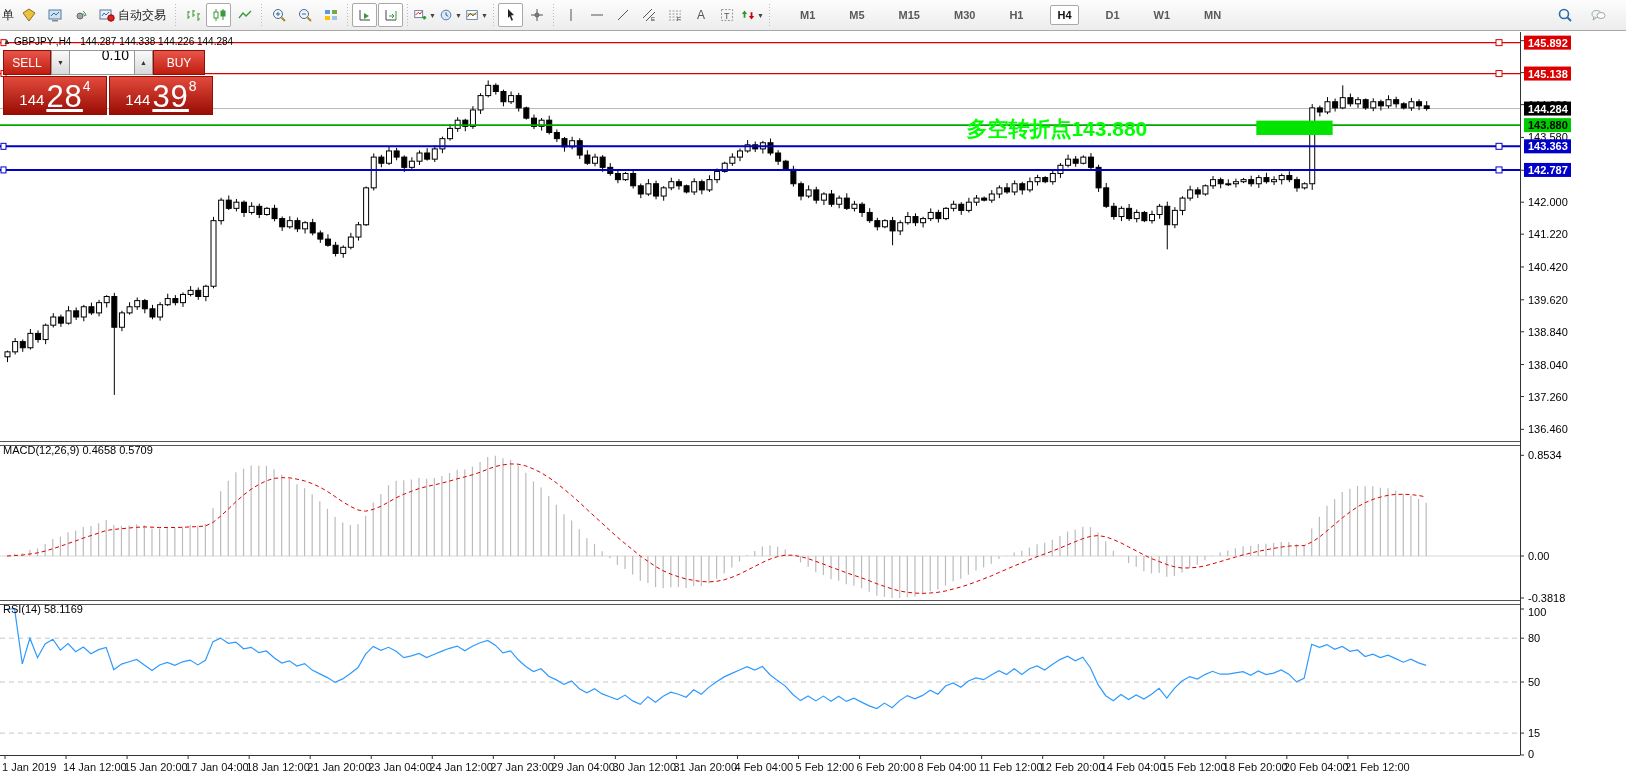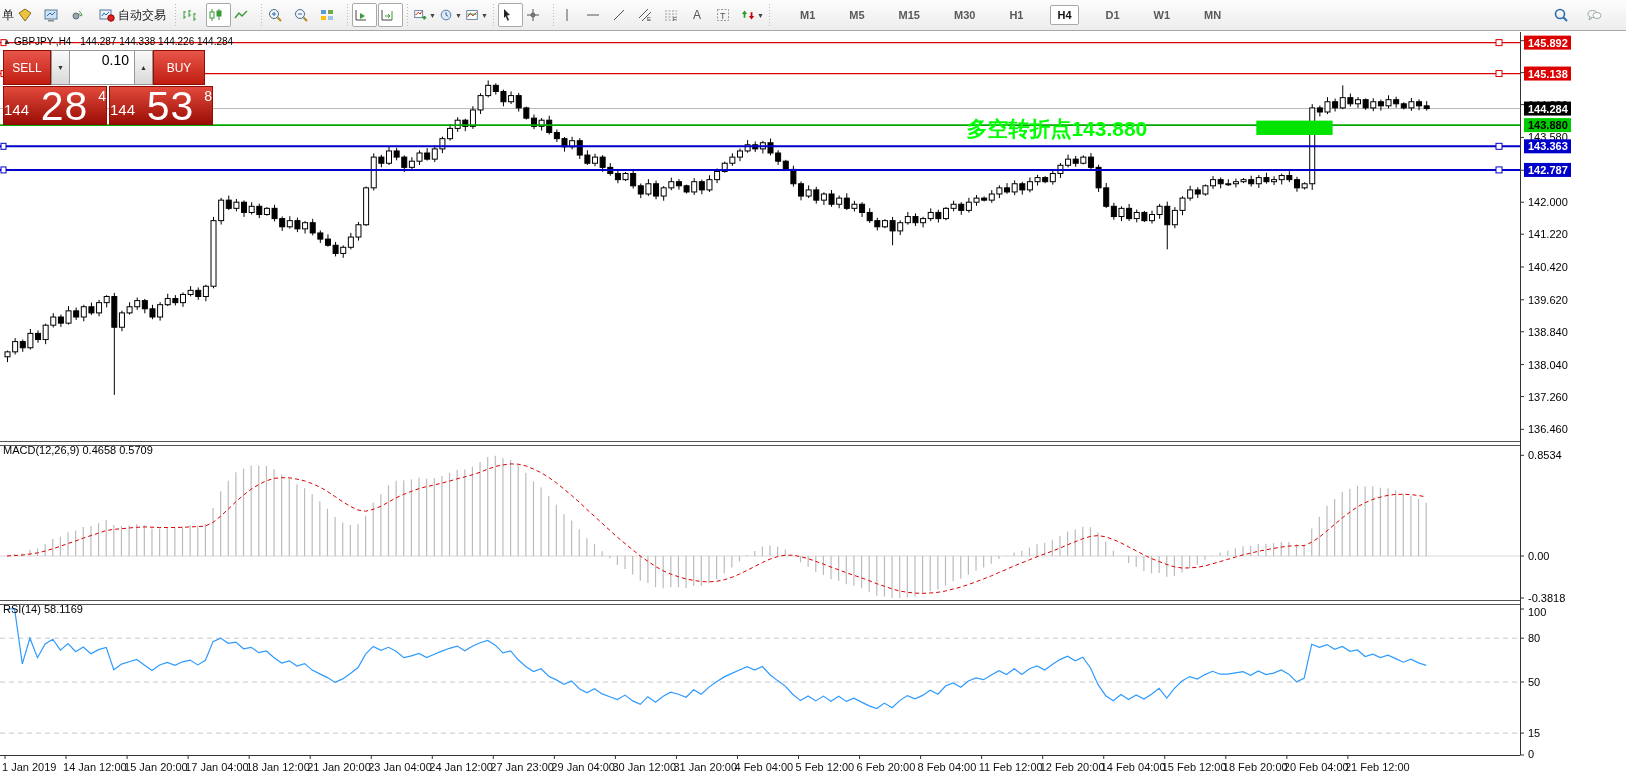--- a/index.html
+++ b/index.html
@@ -3,54 +3,54 @@
 <meta charset="utf-8">
 <style>
   html,body{margin:0;padding:0;background:#fff;}
   *{box-sizing:border-box;}
   .app{position:relative;width:1626px;height:778px;background:#fff;overflow:hidden;
        font-family:"Liberation Sans",sans-serif;}
   
   .toolbar{position:absolute;left:0;top:0;width:1626px;height:31px;
     background:linear-gradient(#fdfdfd,#ececec);border-bottom:1px solid #a8a8a8;
     display:flex;align-items:center;padding:0 2px;gap:1px;}
-  .tb-btn{width:25px;height:24px;display:flex;align-items:center;justify-content:flex-start;
+  .tb-btn{width:25px;height:24px;display:flex;align-items:center;justify-content:center;
     border:1px solid transparent;border-radius:2px;flex:0 0 auto;cursor:default;}
   .tb-btn.pressed{border-color:#a9a9a9;background:#fff;}
   .tb-btn.wide{width:auto;padding:0 4px;gap:3px;font-size:12px;color:#222;}
   .tb-btn .dd{font-size:7px;color:#444;margin-left:2px;}
   .tb-sep{width:7px;height:22px;flex:0 0 auto;
     background:repeating-linear-gradient(to bottom,#bbb 0 1px,transparent 1px 3px);
     background-size:1px 100%;background-position:3px 0;background-repeat:no-repeat;}
   .tb-text{font-size:12px;color:#222;flex:0 0 auto;width:13px;overflow:hidden;white-space:nowrap;}
   .tf-btn{height:20px;padding:0 6px;display:flex;align-items:center;font-size:11px;
     font-weight:bold;color:#5a5a5a;border:1px solid transparent;border-radius:2px;flex:0 0 auto;margin-left:19px;}
   .tf-btn.active{border-color:#a9a9a9;background:#fff;color:#111;}
   .tb-right{margin-left:auto;display:flex;gap:8px;padding-right:14px;}
   
   .chart-title{position:absolute;left:14px;top:36px;font-size:10px;color:#000;z-index:5;}
   .collapse-arrow{position:absolute;left:3px;top:37px;font-size:8px;color:#333;z-index:5;}
   svg text{font-family:"Liberation Sans",sans-serif;}
   
   .oneclick{position:absolute;left:3px;top:50px;width:210px;z-index:6;}
-  .oc-row1{display:flex;height:35px;}
+  .oc-row1{display:flex;height:25px;}
   .oc-sell,.oc-buy{width:48px;background:linear-gradient(#e8554a,#c01d10);color:#fff;
     font-size:12px;display:flex;align-items:center;justify-content:center;
     border:1px solid #8f0f06;}
   .oc-buy{width:52px;}
   .oc-spin{width:19px;background:linear-gradient(#fafafa,#d9d9d9);border:1px solid #979797;
     display:flex;align-items:center;justify-content:center;font-size:7px;color:#333;}
   .oc-vol{width:64px;border:1px solid #979797;border-left:none;border-right:none;
     font-size:14px;text-align:right;padding:0 5px 16px 0;font-family:"Liberation Sans",sans-serif;}
   .oc-row2{display:flex;margin-top:1px;height:39px;gap:2px;}
   .oc-price{flex:1;background:linear-gradient(#e24a3c,#9a0d04);color:#fff;
-    display:flex;align-items:flex-end;justify-content:space-between;padding-bottom:1px;
+    display:flex;align-items:flex-end;justify-content:center;padding-bottom:1px;
     border:1px solid #8f0f06;}
   .oc-price .sm{font-size:15px;line-height:26px;margin-right:2px;}
-  .oc-price .big{font-size:41px;line-height:33px;letter-spacing:1px;}
+  .oc-price .big{font-size:31px;line-height:33px;letter-spacing:1px;text-decoration:underline;}
   .oc-price .sup{font-size:14px;line-height:14px;align-self:flex-start;margin-top:2px;}
 </style>
 </head>
 <body>
 
 <div class="app">
 
   <div class="toolbar" id="toolbar">
     <span class="tb-text">单</span>
 
@@ -259,21 +259,21 @@
       <div class="oc-buy">BUY</div>
     </div>
     <div class="oc-row2">
       <div class="oc-price">
         <span class="sm">144</span>
         <span class="big">28</span>
         <span class="sup">4</span>
       </div>
       <div class="oc-price">
         <span class="sm">144</span>
-        <span class="big">53</span>
+        <span class="big">39</span>
         <span class="sup">8</span>
       </div>
     </div>
   </div>
 
   <svg id="chart-svg" width="1626" height="746" style="position:absolute;left:0;top:32px;">
       <g>
         <line x1="0" y1="409.5" x2="1520" y2="409.5" stroke="#555"></line>
         <line x1="0" y1="413.5" x2="1520" y2="413.5" stroke="#555"></line>
         <line x1="0" y1="568.5" x2="1520" y2="568.5" stroke="#555"></line>

